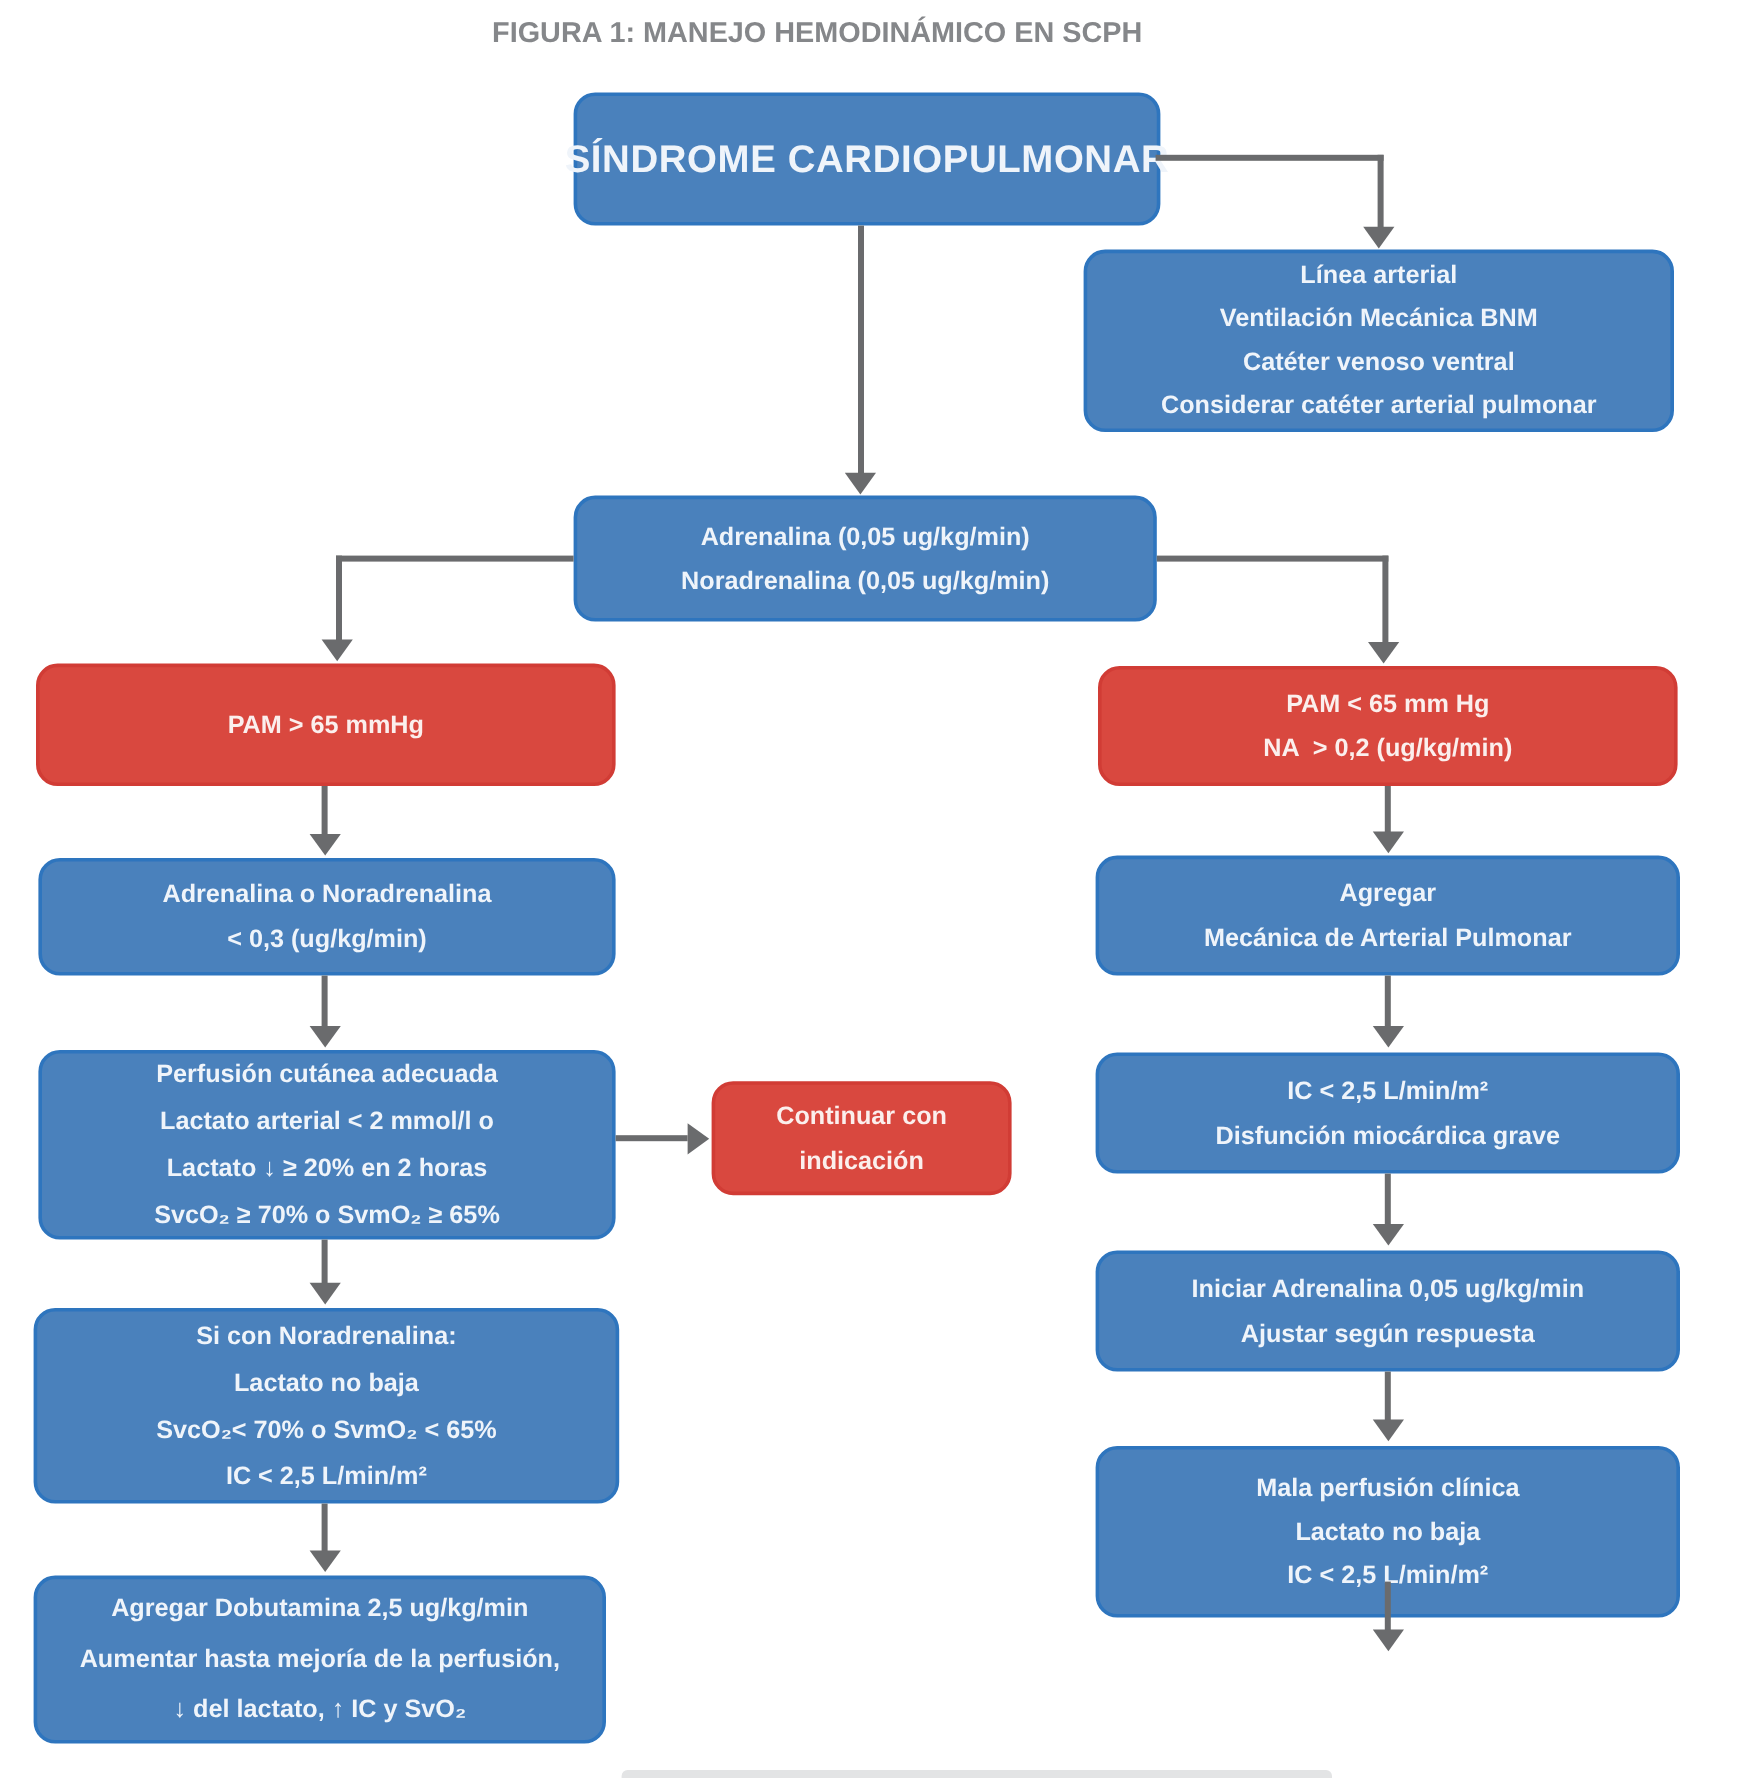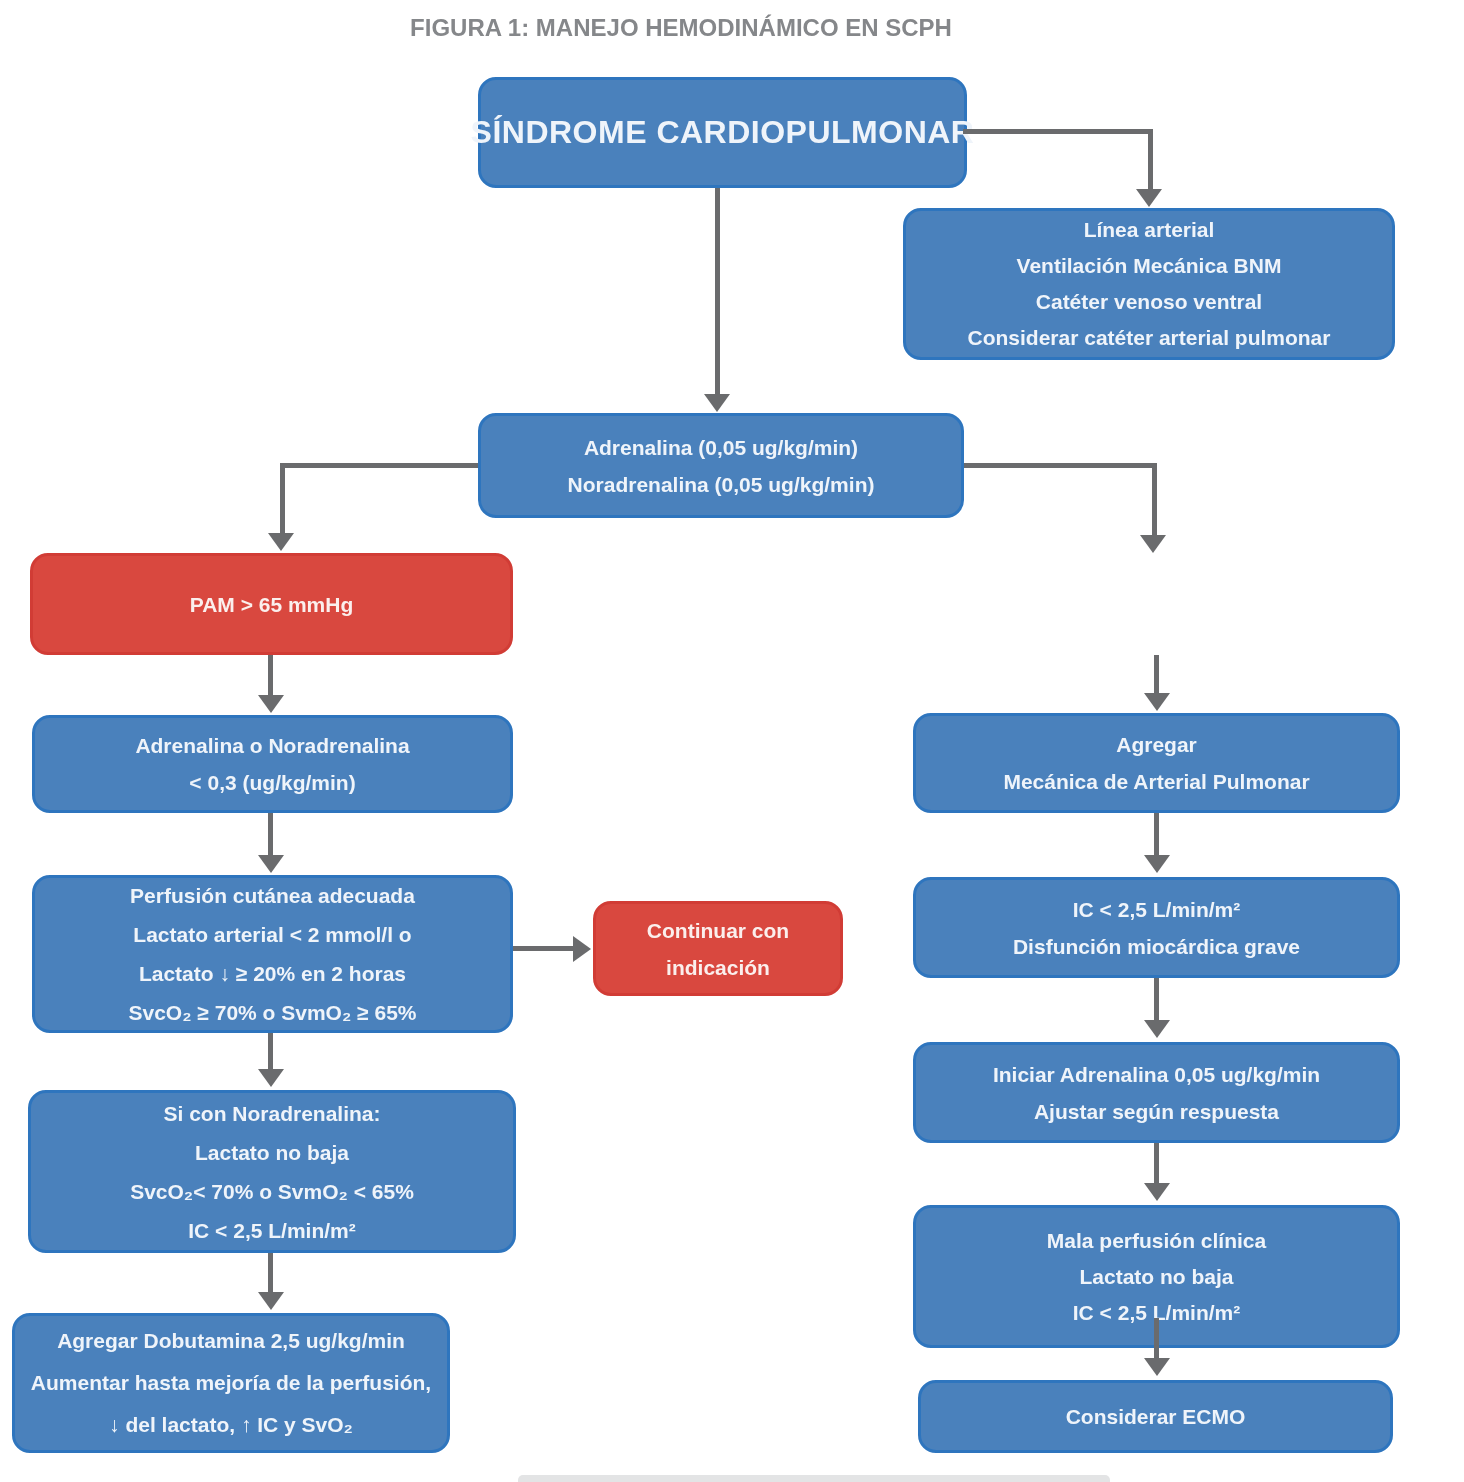--- a/index.html
+++ b/index.html
@@ -46,20 +46,24 @@
 
   <div class="node blue" style="left:478px;top:413px;width:486px;height:105px">
     <span class="line">Adrenalina (0,05 ug/kg/min)</span>
     <span class="line">Noradrenalina (0,05 ug/kg/min)</span>
   </div>
 
   <div class="node red" style="left:30px;top:553px;width:483px;height:102px">
     <span class="line">PAM &gt; 65 mmHg</span>
   </div>
 
+  <div class="node red" style="left:915px;top:555px;width:483px;height:100px">
+    <span class="line">PAM &lt; 65 mm Hg</span>
+    <span class="line">NA  &gt; 0,2 (ug/kg/min)</span>
+  </div>
 
   <div class="node blue" style="left:32px;top:715px;width:481px;height:98px">
     <span class="line">Adrenalina o Noradrenalina</span>
     <span class="line">&lt; 0,3 (ug/kg/min)</span>
   </div>
 
   <div class="node blue lh39" style="left:32px;top:875px;width:481px;height:158px">
     <span class="line">Perfusión cutánea adecuada</span>
     <span class="line">Lactato arterial &lt; 2 mmol/l o</span>
     <span class="line">Lactato ↓ ≥ 20% en 2 horas</span>
@@ -71,21 +75,21 @@
     <span class="line">indicación</span>
   </div>
 
   <div class="node blue lh39" style="left:28px;top:1090px;width:488px;height:163px">
     <span class="line">Si con Noradrenalina:</span>
     <span class="line">Lactato no baja</span>
     <span class="line">SvcO₂&lt; 70% o SvmO₂ &lt; 65%</span>
     <span class="line">IC &lt; 2,5 L/min/m²</span>
   </div>
 
-  <div class="node blue fs21" style="left:12px;top:1313px;width:438px;height:140px">
+  <div class="node blue fs21" style="left:28px;top:1313px;width:477px;height:140px">
     <span class="line">Agregar Dobutamina 2,5 ug/kg/min</span>
     <span class="line">Aumentar hasta mejoría de la perfusión,</span>
     <span class="line">↓ del lactato, ↑ IC y SvO₂</span>
   </div>
 
   <div class="node blue" style="left:913px;top:713px;width:487px;height:100px">
     <span class="line">Agregar</span>
     <span class="line">Mecánica de Arterial Pulmonar</span>
   </div>
 
@@ -98,23 +102,20 @@
     <span class="line">Iniciar Adrenalina 0,05 ug/kg/min</span>
     <span class="line">Ajustar según respuesta</span>
   </div>
 
   <div class="node blue lh36" style="left:913px;top:1205px;width:487px;height:143px">
     <span class="line">Mala perfusión clínica</span>
     <span class="line">Lactato no baja</span>
     <span class="line">IC &lt; 2,5 L/min/m²</span>
   </div>
 
-  <div class="node blue" style="left:918px;top:1380px;width:475px;height:73px">
-    <span class="line">Considerar ECMO</span>
-  </div>
 
   <div class="vline" style="left:715px;top:188px;height:207px"></div>
   <div class="arr-down" style="left:704px;top:394px"></div>
 
   <div class="hline" style="left:963px;top:129px;width:190px"></div>
   <div class="vline" style="left:1148px;top:129px;height:62px"></div>
   <div class="arr-down" style="left:1136px;top:189px"></div>
 
   <div class="hline" style="left:280px;top:463px;width:198px"></div>
   <div class="vline" style="left:280px;top:463px;height:72px"></div>

